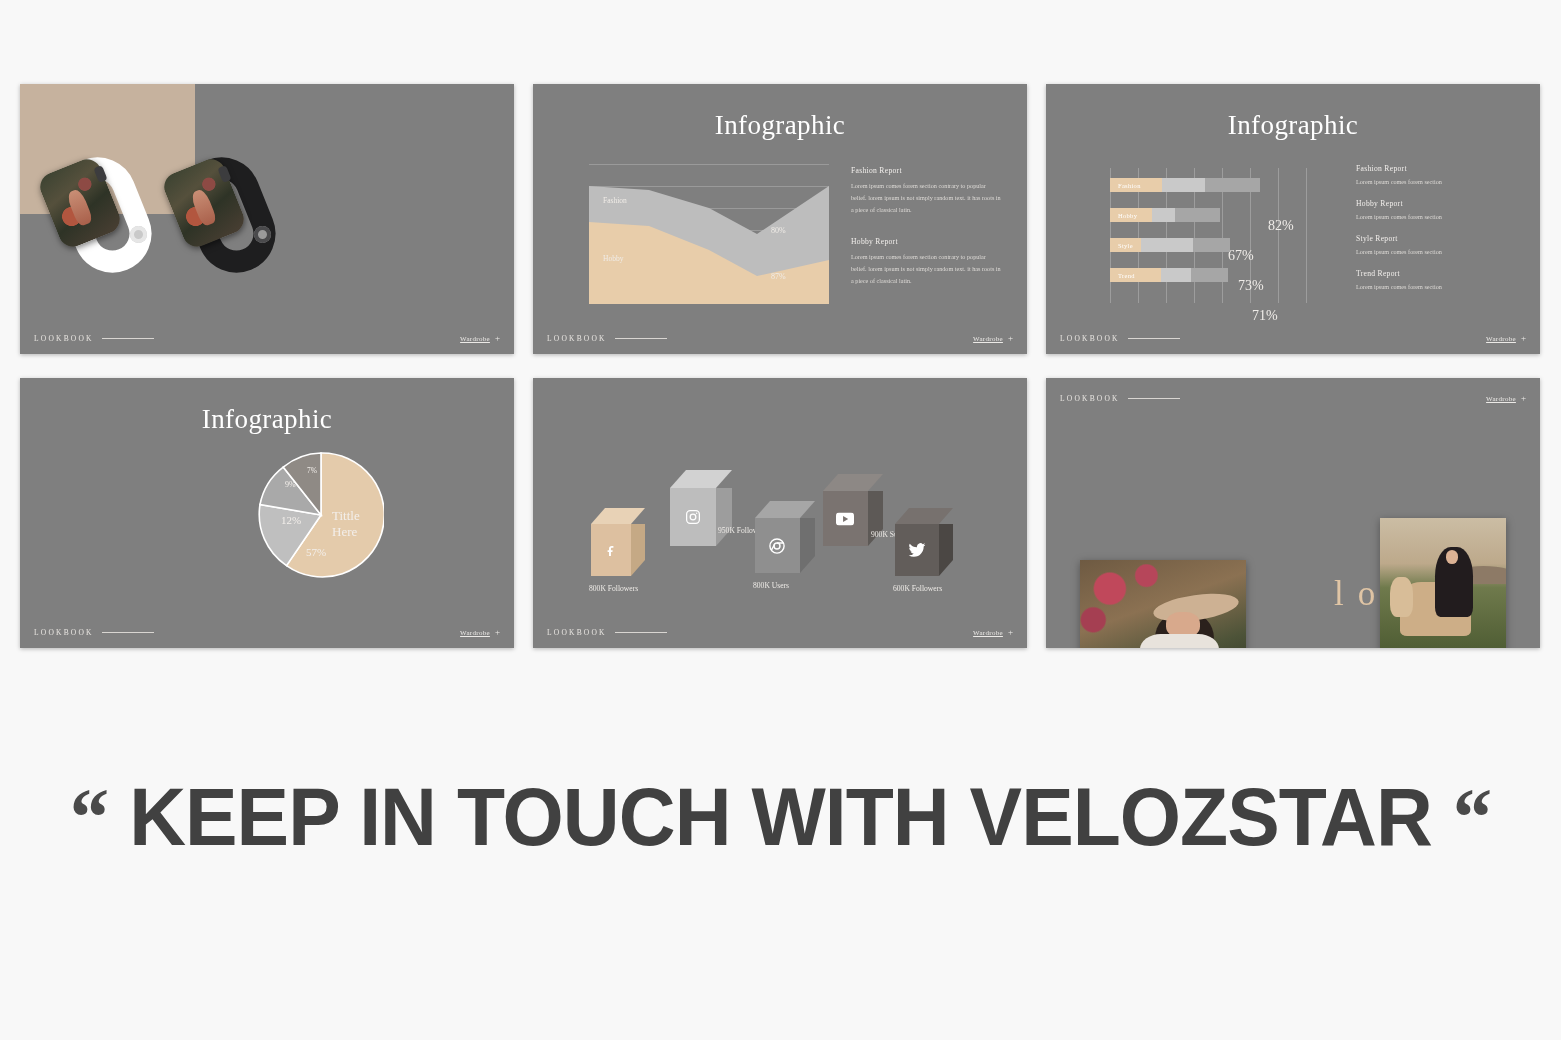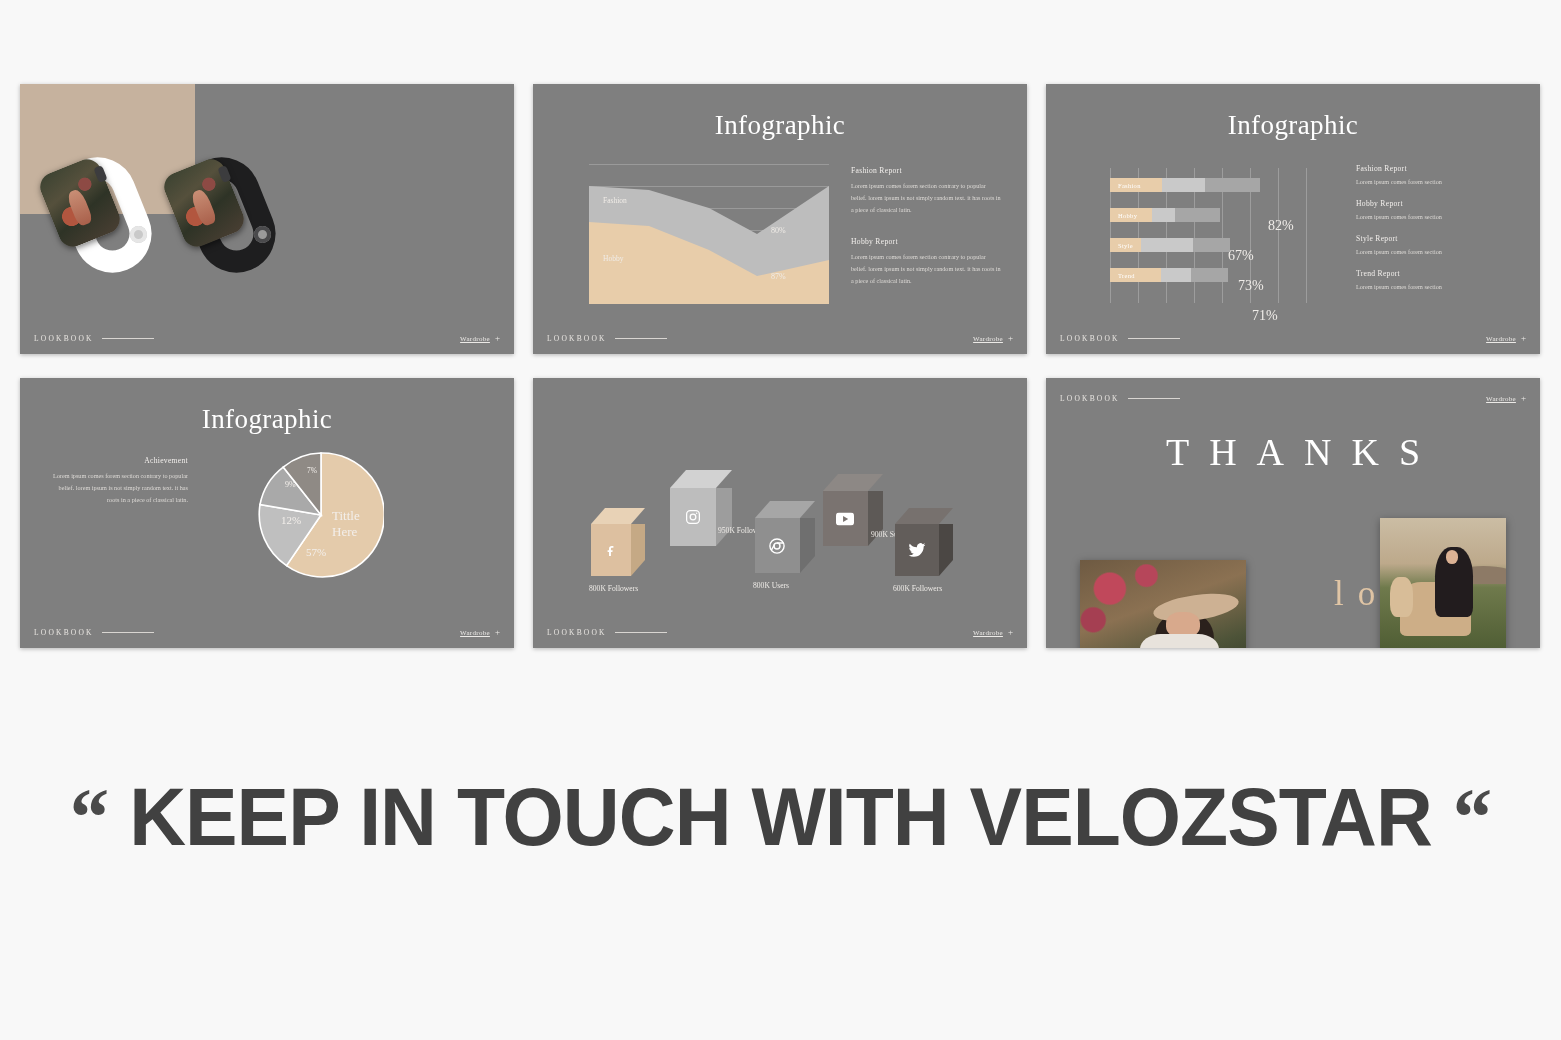--- a/index.html
+++ b/index.html
@@ -399,24 +399,20 @@
       <div class="footer-right">
         <span class="wd">Wardrobe</span>
         <span class="plus">+</span>
       </div>
     </div>
 
     <div class="slide">
       <div class="slide-title">Infographic</div>
 
       <div class="s4-left">
-        <div class="blk">
-          <div class="sec-head">Achievement</div>
-          <div class="body-copy">Lorem ipsum comes forem section contrary to popular belief. lorem ipsum is not simply random text. it has roots in a piece of classical latin.</div>
-        </div>
       </div>
 
       <div class="s4-pie">
         <svg viewBox="0 0 126 126">
 
           <path d="M63,63 L63,1 A62,62 0 1,1 28.5,113.6 Z" fill="#e4cbab" stroke="#fff" stroke-width="1.6"></path>
 
           <path d="M63,63 L28.5,113.6 A62,62 0 0,1 2.0,52.5 Z" fill="#bfbfbf" stroke="#fff" stroke-width="1.6"></path>
 
           <path d="M63,63 L2.0,52.5 A62,62 0 0,1 25.2,15.1 Z" fill="#a9a9a9" stroke="#fff" stroke-width="1.6"></path>
@@ -521,21 +517,20 @@
     <div class="slide">
       <div class="footer-left" style="top:16px; bottom:auto;">
         <span class="lb">LOOKBOOK</span>
         <span class="rule"></span>
       </div>
       <div class="footer-right" style="top:16px; bottom:auto;">
         <span class="wd">Wardrobe</span>
         <span class="plus">+</span>
       </div>
 
-      <div class="s6-thanks">THANKS</div>
 
       <div class="s6-lookbo">lookbo</div>
 
       <div class="s6-photo s6-p1">
         <span class="hair"></span>
           <span class="hat"></span>
           <span class="face"></span>
           <span class="body"></span>
       </div>
       <div class="s6-photo s6-p2">

